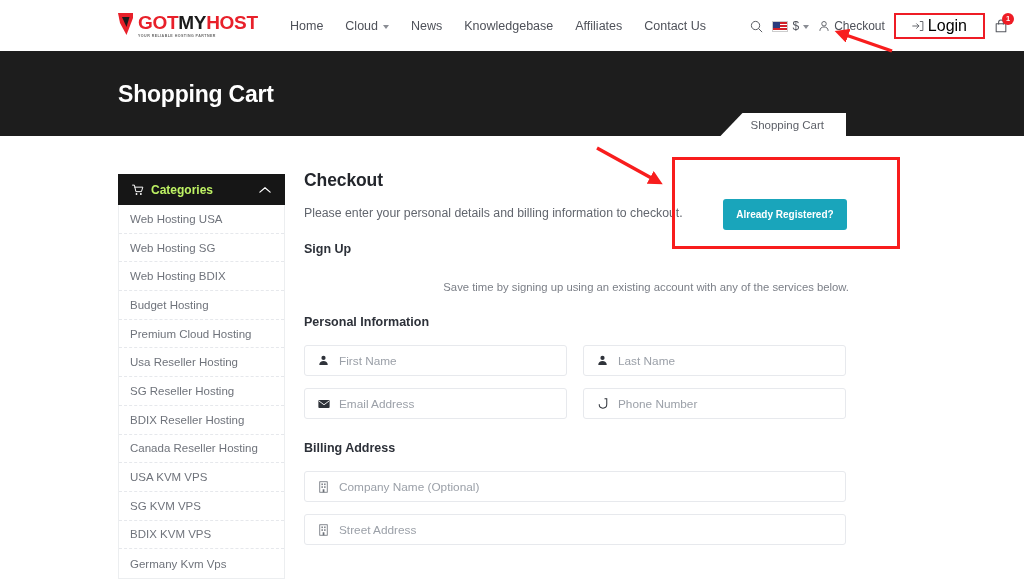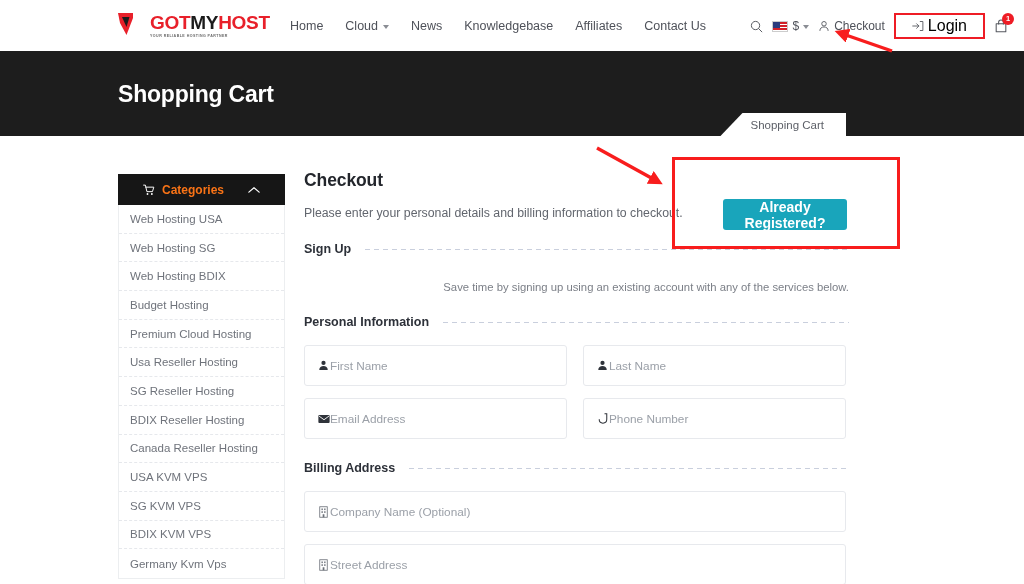--- a/index.html
+++ b/index.html
@@ -13,21 +13,21 @@
   .page { position: relative; width: 1024px; height: 584px; overflow: hidden; background:#fff; }
 
   
   .header {
     position: absolute; top: 0; left: 0; width: 1024px; height: 51px;
     background: #ffffff;
     display: flex; align-items: center;
   }
   .logo-wrap {
     position: absolute; left: 118px; top: 13px;
-    display: flex; align-items: flex-start; gap: 12px;
+    display: flex; align-items: flex-start;
   }
   .logo-mark {
     width: 17px; height: 22px; margin-right: 3px; position: relative;
   }
   .logo-mark svg { display:block; }
   .logo-text-block { display: flex; flex-direction: column; }
   .logo-word {
     font-size: 19px; font-weight: 700; letter-spacing: -0.3px; line-height: 19px;
     font-family: "Liberation Sans", sans-serif;
   }
@@ -93,72 +93,72 @@
     background: #ffffff;
     padding: 0 22px 0 30px;
     display: flex; align-items: center;
     clip-path: polygon(22px 0, 100% 0, 100% 100%, 0 100%);
   }
   .breadcrumb-tab span { font-size: 11.5px; color: #5d6068; white-space: nowrap; }
 
   
   .sidebar { position: absolute; left: 118px; top: 174px; width: 167px; }
   .cat-head {
-    background: #161616; color: #f97316; height: 31px;
-    display: flex; align-items: center; padding: 0 25px;
+    background: #161616; color: #bef264; height: 31px;
+    display: flex; align-items: center; padding: 0 14px;
     font-size: 12px; font-weight: 700;
   }
   .cat-head .label { flex: 1; margin-left: 7px; }
   .cat-list { border: 1px solid #eceef0; border-top: none; background: #fff; }
   .cat-item {
     height: 28.7px; display: flex; align-items: center; padding: 0 11px;
     font-size: 11.5px; color: #6f737b;
     border-bottom: 1px dashed #e6e8ec; white-space: nowrap;
   }
   .cat-item:last-child { border-bottom: none; }
 
   
   .content { position: absolute; left: 304px; top: 170px; width: 545px; }
   .h-checkout { font-size: 17.5px; font-weight: 700; color: #23262c; letter-spacing: -0.1px; }
   .sub-checkout { font-size: 12.3px; color: #62666e; margin-top: 15px; }
 
-  .sec-title-row { display: flex; align-items: center; margin-top: 22px; }
+  .sec-title-row { display: flex; align-items: flex-start; margin-top: 22px; flex-direction: column; }
   .sec-title { font-size: 12.5px; font-weight: 700; color: #2d3139; white-space: nowrap; }
   .sec-dash { flex: 1; height: 1px; margin-left: 14px;
     background-image: linear-gradient(to right, #c9cfdd 55%, rgba(255,255,255,0) 0%);
     background-size: 9px 1px; background-repeat: repeat-x; }
 
   .signup-note {
     text-align: right; font-size: 11.3px; color: #7b7f87; margin-top: 25px;
   }
   .fb-btn {
     margin-top: 17px; display: inline-flex; align-items: center; gap: 7px;
     background: #4a67ad; color: #ffffff;
     font-size: 12.3px; font-weight: 700;
     padding: 0 17px; height: 31px; border: none; border-radius: 3px;
     cursor: pointer;
   }
 
   .field-grid { display: flex; flex-wrap: wrap; gap: 12px 16px; margin-top: 16px; }
   .field {
-    display: flex; align-items: center; 
-    height: 41px; border: 1px solid #e7e9ed; border-radius: 3px;
+    display: flex; align-items: center; gap: 9px;
+    height: 31px; border: 1px solid #e7e9ed; border-radius: 3px;
     background: #fff; padding: 0 12px;
     width: 263px;
   }
   .field.full { width: 542px; }
   .field .ph { font-size: 11.8px; color: #9ba0a8; }
   .field .fi { width: 13px; display:flex; align-items:center; justify-content:center; color:#3d4148; }
 
   
   .already-btn {
     position: absolute; left: 723px; top: 199px;
     width: 124px; height: 31px;
     background: #19a5bb; color: #ffffff; border: none; border-radius: 3px;
-    font-size: 14px; font-weight: 700; cursor: pointer;
+    font-size: 10px; font-weight: 700; cursor: pointer;
     display: flex; align-items: center; justify-content: center;
   }
 
   
   .anno-box {
     position: absolute; border: 3px solid #f81d1d; pointer-events: none;
   }
   .anno-box.box-reg { left: 672px; top: 157px; width: 228px; height: 92px; }
   .anno-svg { position: absolute; left: 0; top: 0; width: 1024px; height: 584px;
     pointer-events: none; overflow: visible; }

